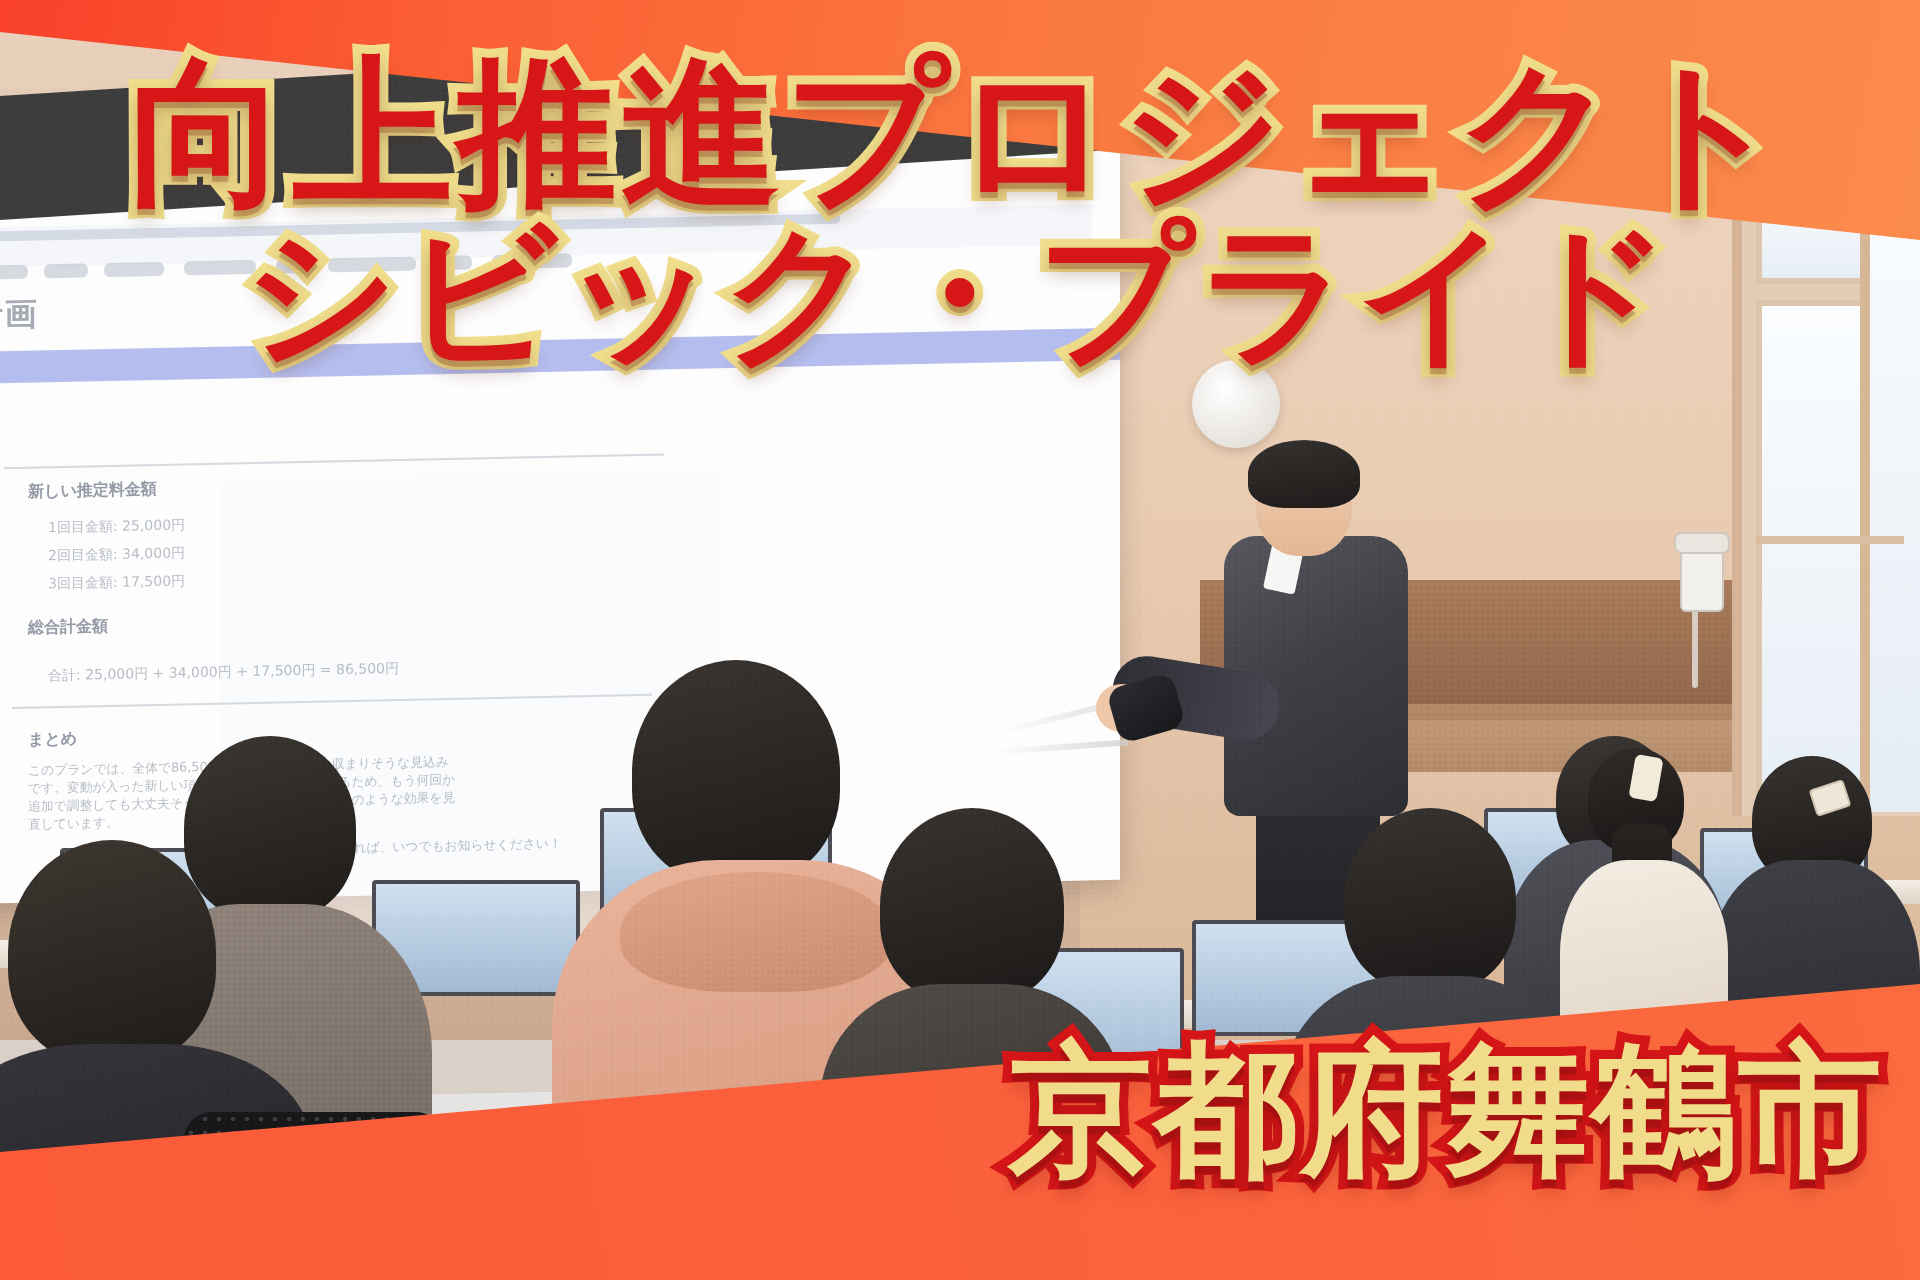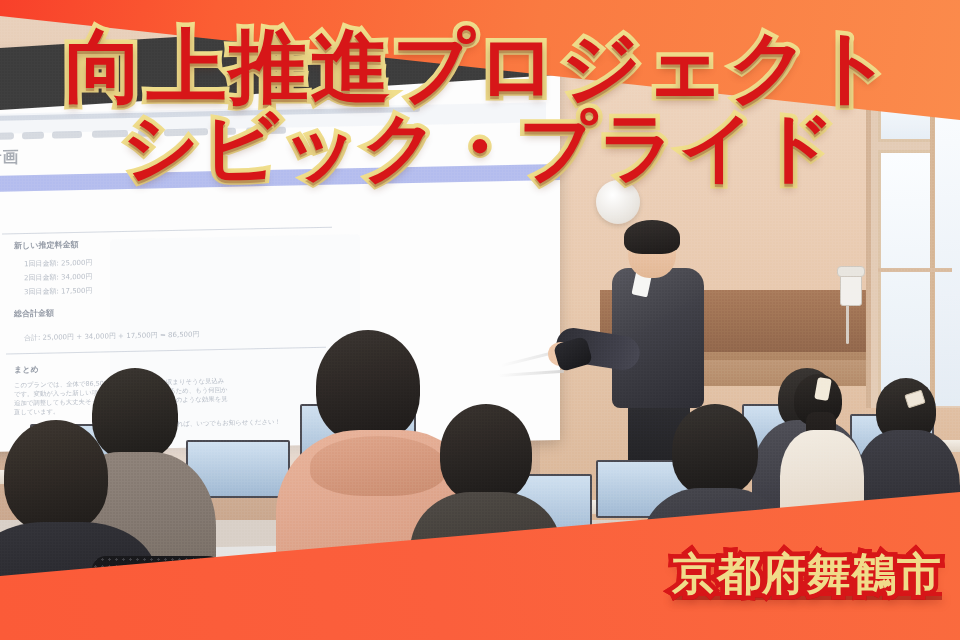--- a/index.html
+++ b/index.html
@@ -222,28 +222,27 @@
   }
   .tline1{font-size:76px;}
   .tline2{font-size:80px;margin-top:12px;}
 
   .city-wrap{
     position:absolute;right:18px;bottom:36px;
     pointer-events:none;
   }
   .city{
     font-family:"DejaVu Sans","Liberation Sans",sans-serif;
-    font-weight:900;font-size:44px;letter-spacing:1px;
+    font-weight:900;font-size:72px;letter-spacing:1px;
     color:#f0dc8a;
     -webkit-text-stroke:9px #d71618;
     paint-order:stroke fill;
     text-shadow:
       0 4px 0 rgba(150,15,15,.55),
       0 6px 10px rgba(100,10,10,.35);
-    text-decoration: underline;
   }
 
   .grain{
     position:absolute;inset:0;
     background-image:radial-gradient(rgba(255,255,255,.05) 1px, transparent 1.2px);
     background-size:3px 3px;
     mix-blend-mode:overlay;pointer-events:none;
   }
 </style>
 </head>

